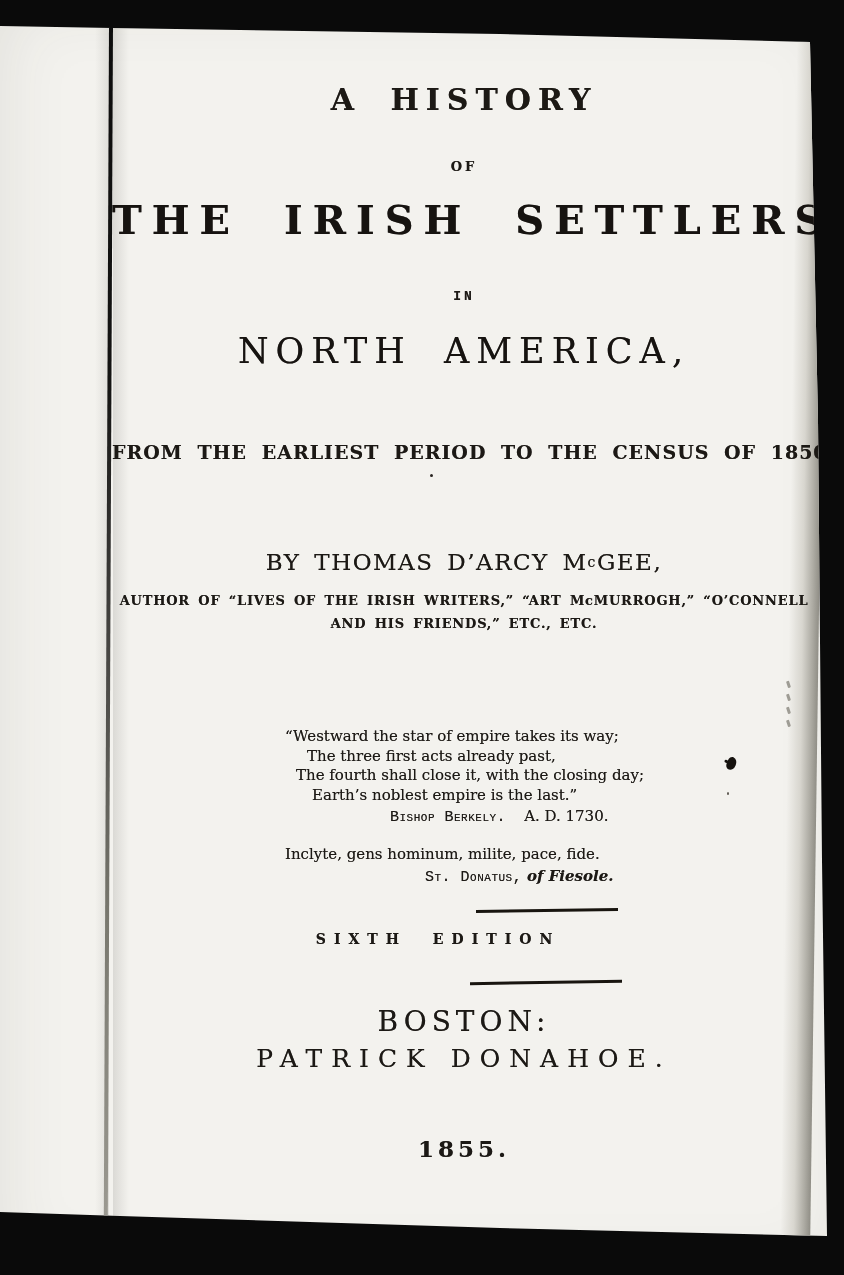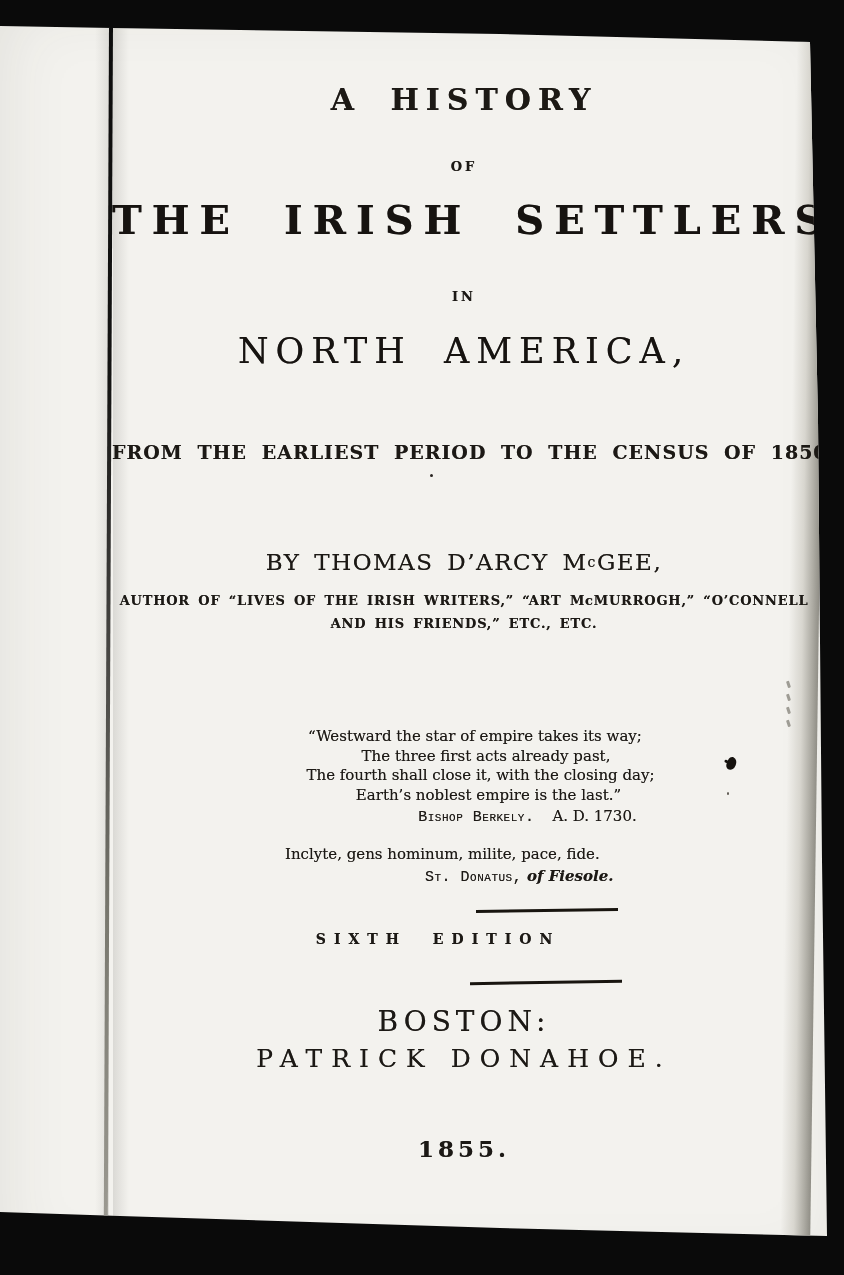--- a/index.html
+++ b/index.html
@@ -38,29 +38,29 @@
     position:absolute;left:95px;top:26px;width:14px;height:1190px;
     background:linear-gradient(to left, rgba(40,38,32,.10), rgba(40,38,32,0));
   }
   
   .content{position:absolute;left:112px;top:0;width:704px;height:1219px;color:#1c1915;}
   .t{position:absolute;left:0;width:100%;text-align:center;white-space:nowrap;
      text-shadow:0 0 .5px rgba(28,25,21,.65);}
   .half-title{top:82px;font-size:30px;font-weight:bold;letter-spacing:7px;word-spacing:12px;}
   .conn{font-size:13px;font-weight:bold;letter-spacing:3px;}
   .conn-of{top:159px;}
-  .conn-in{top:289px;}
+  .conn-in{top:289px;font-family:Liberation Mono, monospace;}
   .main-title{top:196px;font-size:40px;font-weight:bold;letter-spacing:10px;word-spacing:20px;color:#161310;}
   .sub-title{top:331px;font-size:35px;font-weight:normal;letter-spacing:7px;word-spacing:14px;color:#161310;}
   .scope{top:441px;font-size:19px;font-weight:bold;letter-spacing:1px;word-spacing:7px;}
   .byline{top:549px;font-size:23px;letter-spacing:1.5px;word-spacing:5px;}
   .byline .sup-c{font-size:14px;vertical-align:3px;}
   .credits{top:589px;font-size:13px;font-weight:bold;letter-spacing:.8px;word-spacing:3px;line-height:23px;}
   .credits div{white-space:nowrap;}
-  .quote{position:absolute;left:173px;top:727px;width:380px;text-align:center;
+  .quote{position:absolute;left:173px;top:727px;width:380px;text-align:left;
          font-size:15px;line-height:19.5px;color:#1c1915;text-shadow:0 0 .4px rgba(28,25,21,.6);}
   .quote .l1{padding-left:0;}
   .quote .l2{padding-left:22px;}
   .quote .l3{padding-left:11px;}
   .quote .l4{padding-left:27px;}
   .attr{margin-left:105px;margin-top:2px;}
   .sc{font-variant:small-caps;letter-spacing:.5px;font-family:Liberation Mono, monospace;}
   .attr .date{margin-left:18px;}
   .motto{position:absolute;left:173px;top:845px;width:380px;text-align:left;
          font-size:15px;line-height:19px;color:#1c1915;text-shadow:0 0 .4px rgba(28,25,21,.6);}

